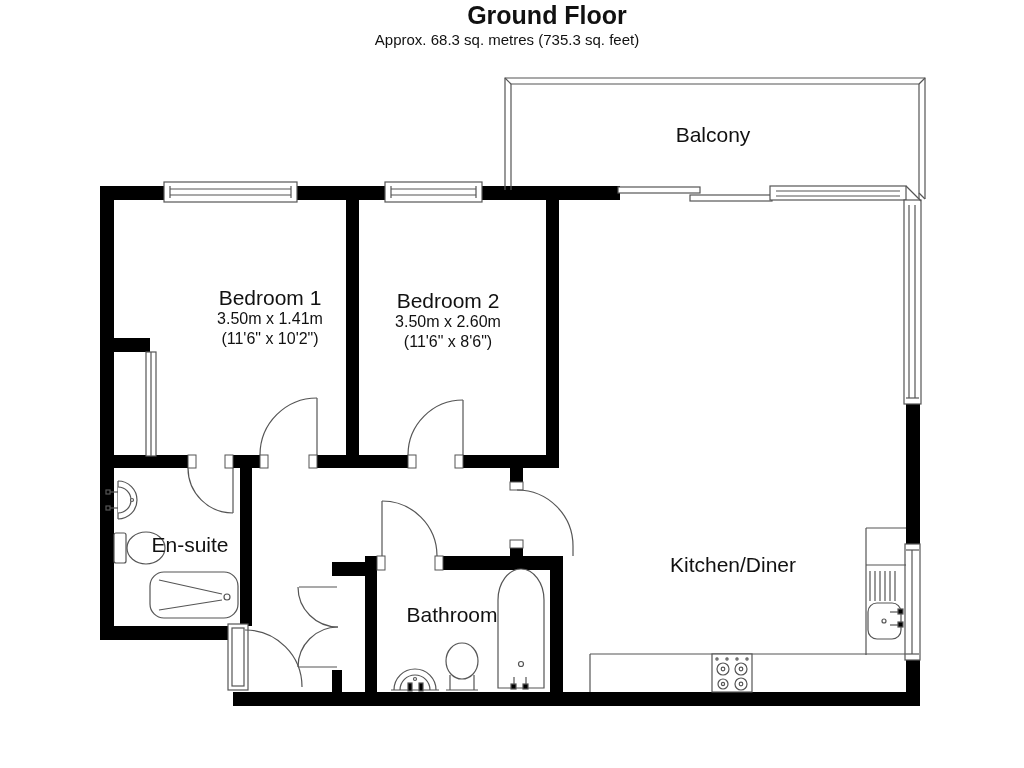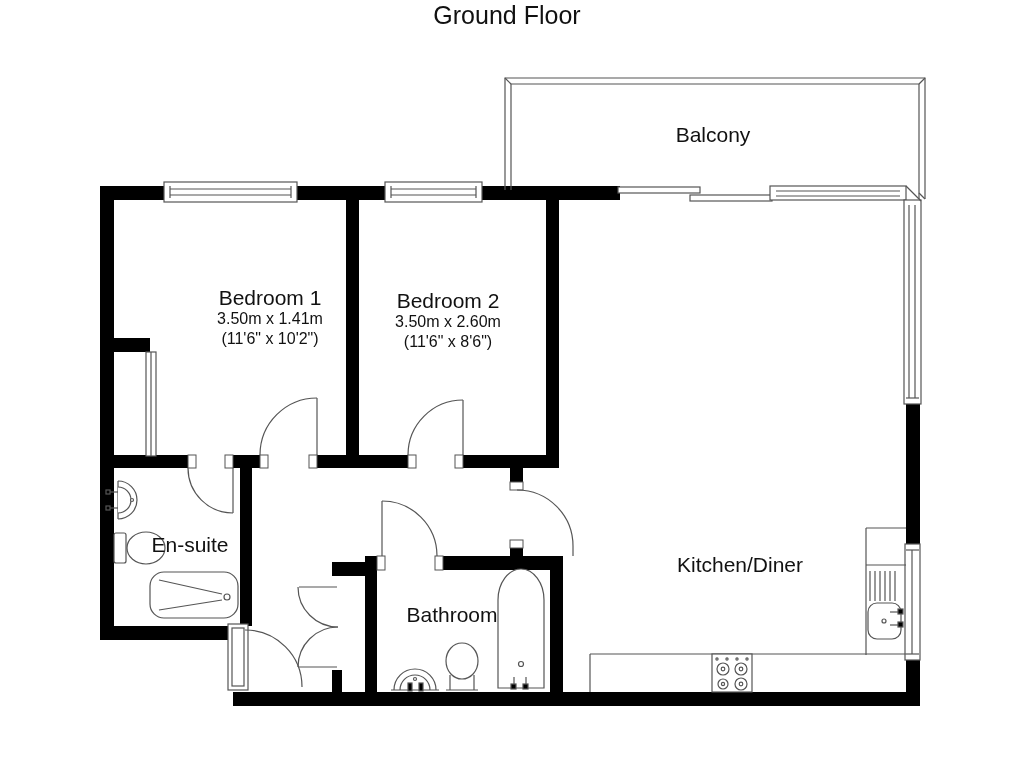--- a/index.html
+++ b/index.html
@@ -2,21 +2,21 @@
 <html><head>
 <meta charset="utf-8">
 <style>
   html,body{margin:0;padding:0;background:#fff;}
   #plan{position:relative;width:1024px;height:768px;background:#fff;overflow:hidden;
         font-family:"Liberation Sans", sans-serif;color:#111;}
   #plan svg{position:absolute;left:0;top:0;}
   .label{position:absolute;transform:translateX(-50%);text-align:center;white-space:nowrap;}
   .room-name{font-weight:normal;font-size:21px;line-height:22px;}
   .dims{font-size:16px;line-height:20px;}
-  .title{font-weight:normal;font-size:25px;line-height:26px;}
+  .title{font-weight:bold;font-size:25px;line-height:26px;margin-left:40px;}
   .subtitle{font-size:15px;line-height:18px;}
   .footer{font-size:22px;line-height:24px;}
   .wrap{white-space:normal;width:100px;}
 </style>
 </head>
 <body>
 
 <div id="plan">
 
   <svg width="1024" height="768" viewBox="0 0 1024 768">
@@ -242,33 +242,34 @@
           <circle cx="741" cy="684" r="1.8"></circle>
         <circle cx="717" cy="659" r="1.1"></circle>
           <circle cx="727" cy="659" r="1.1"></circle>
         <circle cx="737" cy="659" r="1.1"></circle>
           <circle cx="747" cy="659" r="1.1"></circle>
       </g>
     </g>
   </svg>
 
   <div class="label title" style="left:507px;top:2px;">Ground Floor</div>
+  <div class="label subtitle" style="left:507px;top:31px;">Approx. 68.3 sq. metres (735.3 sq. feet)</div>
 
   <div class="label room-name" style="left:713px;top:124px;">Balcony</div>
 
   <div class="label" style="left:230px;top:287px;margin-left:40px;">
     <div class="room-name">Bedroom 1</div>
     <div class="dims">3.50m x 1.41m</div>
     <div class="dims">(11'6" x 10'2")</div>
   </div>
 
   <div class="label" style="left:448px;top:290px;">
     <div class="room-name">Bedroom 2</div>
     <div class="dims">3.50m x 2.60m</div>
     <div class="dims">(11'6" x 8'6")</div>
   </div>
 
 
   <div class="label room-name" style="left:184px;top:534px;margin-left:6px;">En-suite</div>
   <div class="label room-name" style="left:452px;top:604px;">Bathroom</div>
-  <div class="label room-name" style="left:733px;top:554px;margin-left:7px;">Kitchen/Diner</div>
+  <div class="label room-name" style="left:733px;top:554px;">Kitchen/Diner</div>
 
 </div>
 
 </body></html>

